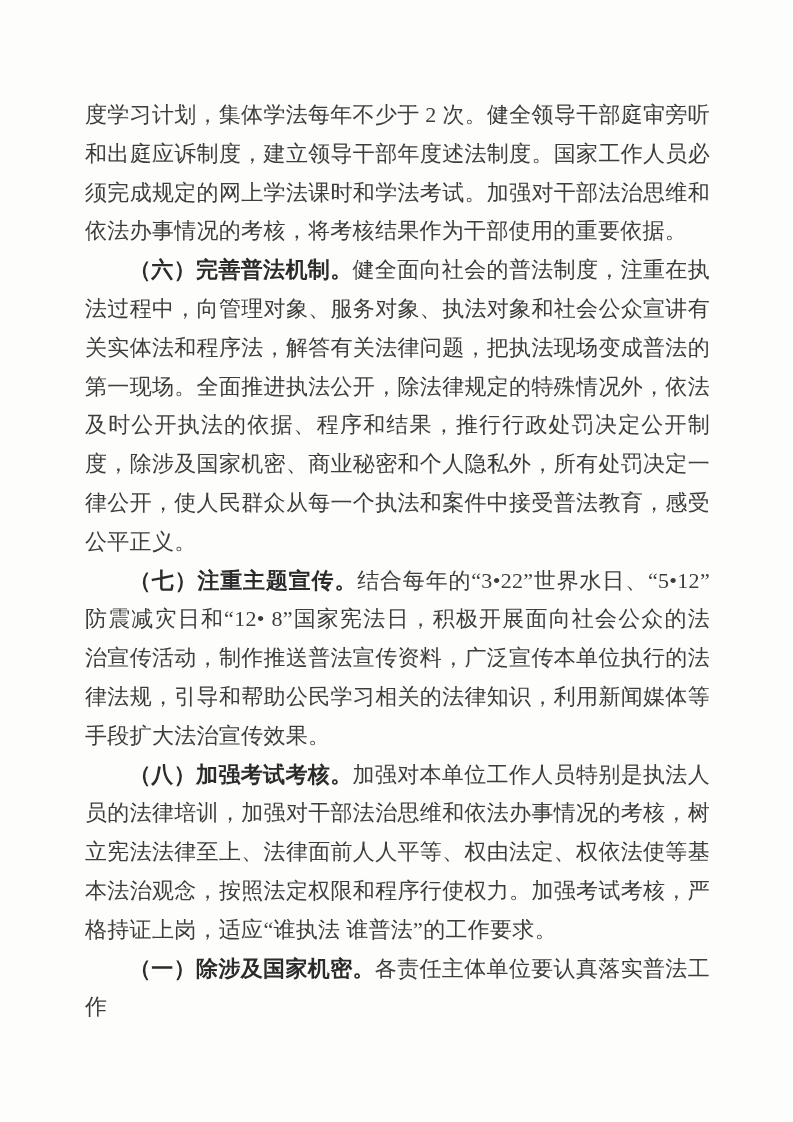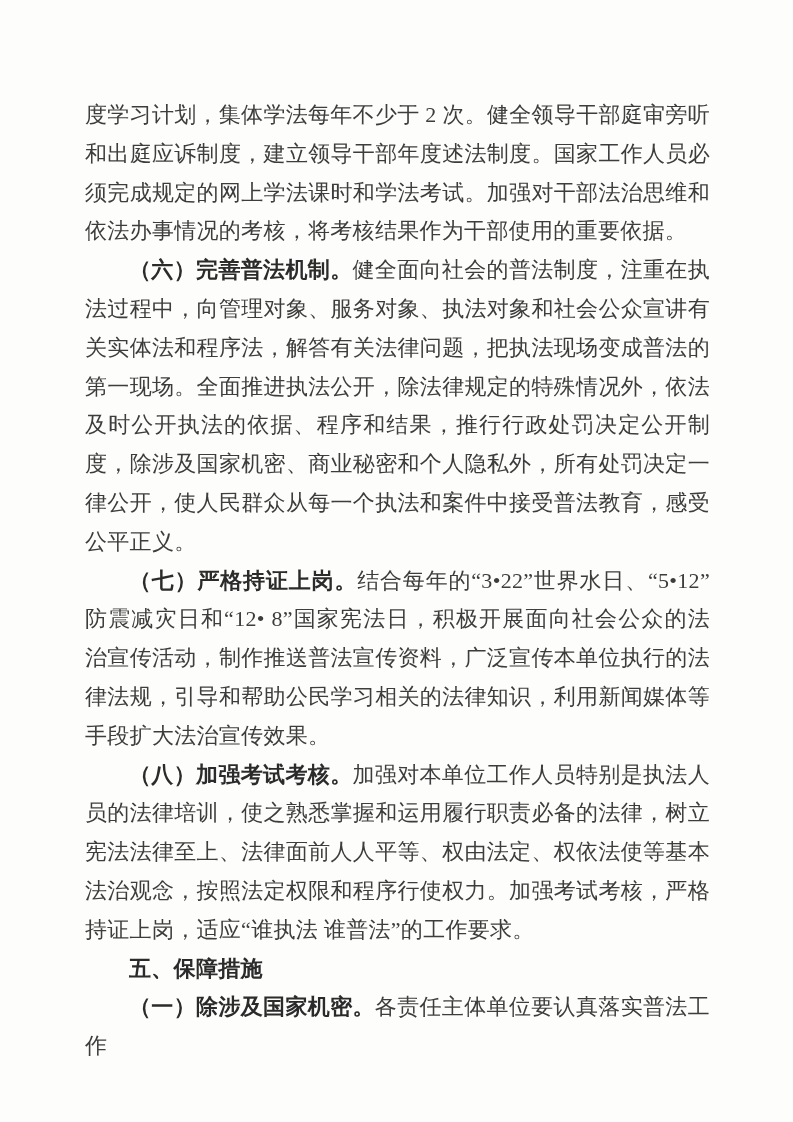--- a/index.html
+++ b/index.html
@@ -51,22 +51,21 @@
 </head>
 <body>
 
 <div class="page">
   <main class="doc-body">
 
     <p class="para">度学习计划，集体学法每年不少于 2 次。健全领导干部庭审旁听和出庭应诉制度，建立领导干部年度述法制度。国家工作人员必须完成规定的网上学法课时和学法考试。加强对干部法治思维和依法办事情况的考核，将考核结果作为干部使用的重要依据。</p>
 
     <p class="para indent"><span class="lead">（六）完善普法机制。</span><span class="body-text">健全面向社会的普法制度，注重在执法过程中，向管理对象、服务对象、执法对象和社会公众宣讲有关实体法和程序法，解答有关法律问题，把执法现场变成普法的第一现场。全面推进执法公开，除法律规定的特殊情况外，依法及时公开执法的依据、程序和结果，推行行政处罚决定公开制度，除涉及国家机密、商业秘密和个人隐私外，所有处罚决定一律公开，使人民群众从每一个执法和案件中接受普法教育，感受公平正义。</span></p>
 
-    <p class="para indent"><span class="lead">（七）严格持证上岗。</span><span class="body-text">结合每年的“3•22”世界水日、“5•12”防震减灾日和“12• 8”国家宪法日，积极开展面向社会公众的法治宣传活动，制作推送普法宣传资料，广泛宣传本单位执行的法律法规，引导和帮助公民学习相关的法律知识，利用新闻媒体等手段扩大法治宣传效果。</span></p>
+    <p class="para indent"><span class="lead">（七）注重主题宣传。</span><span class="body-text">结合每年的“3•22”世界水日、“5•12”防震减灾日和“12• 8”国家宪法日，积极开展面向社会公众的法治宣传活动，制作推送普法宣传资料，广泛宣传本单位执行的法律法规，引导和帮助公民学习相关的法律知识，利用新闻媒体等手段扩大法治宣传效果。</span></p>
 
-    <p class="para indent"><span class="lead">（八）加强考试考核。</span><span class="body-text">加强对本单位工作人员特别是执法人员的法律培训，使之熟悉掌握和运用履行职责必备的法律，树立宪法法律至上、法律面前人人平等、权由法定、权依法使等基本法治观念，按照法定权限和程序行使权力。加强考试考核，严格持证上岗，适应“谁执法 谁普法”的工作要求。</span></p>
+    <p class="para indent"><span class="lead">（八）加强考试考核。</span><span class="body-text">加强对本单位工作人员特别是执法人员的法律培训，加强对干部法治思维和依法办事情况的考核，树立宪法法律至上、法律面前人人平等、权由法定、权依法使等基本法治观念，按照法定权限和程序行使权力。加强考试考核，严格持证上岗，适应“谁执法 谁普法”的工作要求。</span></p>
 
-    <p class="para indent heading">五、保障措施</p>
 
     <p class="para indent"><span class="lead">（一）除涉及国家机密。</span><span class="body-text">各责任主体单位要认真落实普法工作</span></p>
 
   </main>
 </div>
 
 </body></html>

